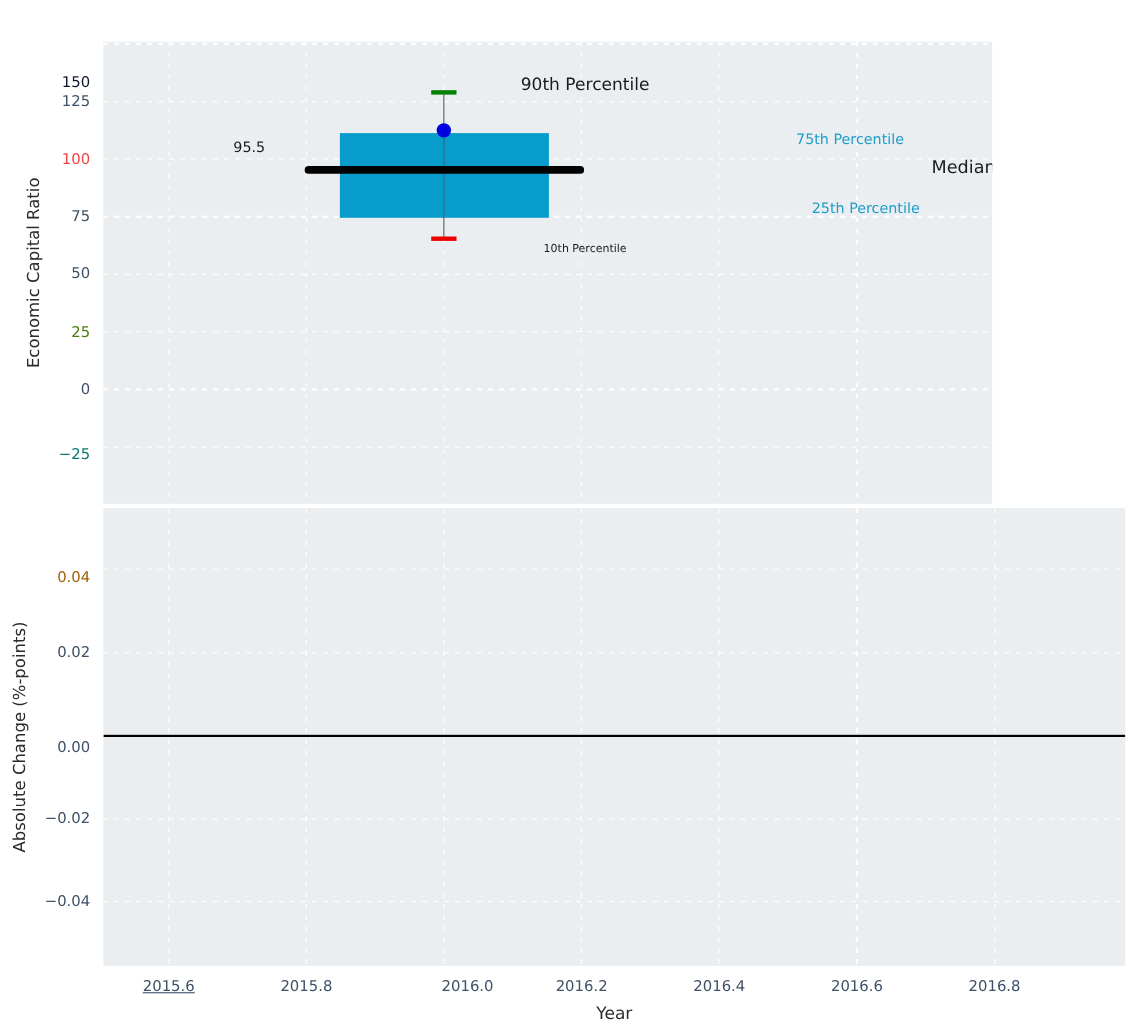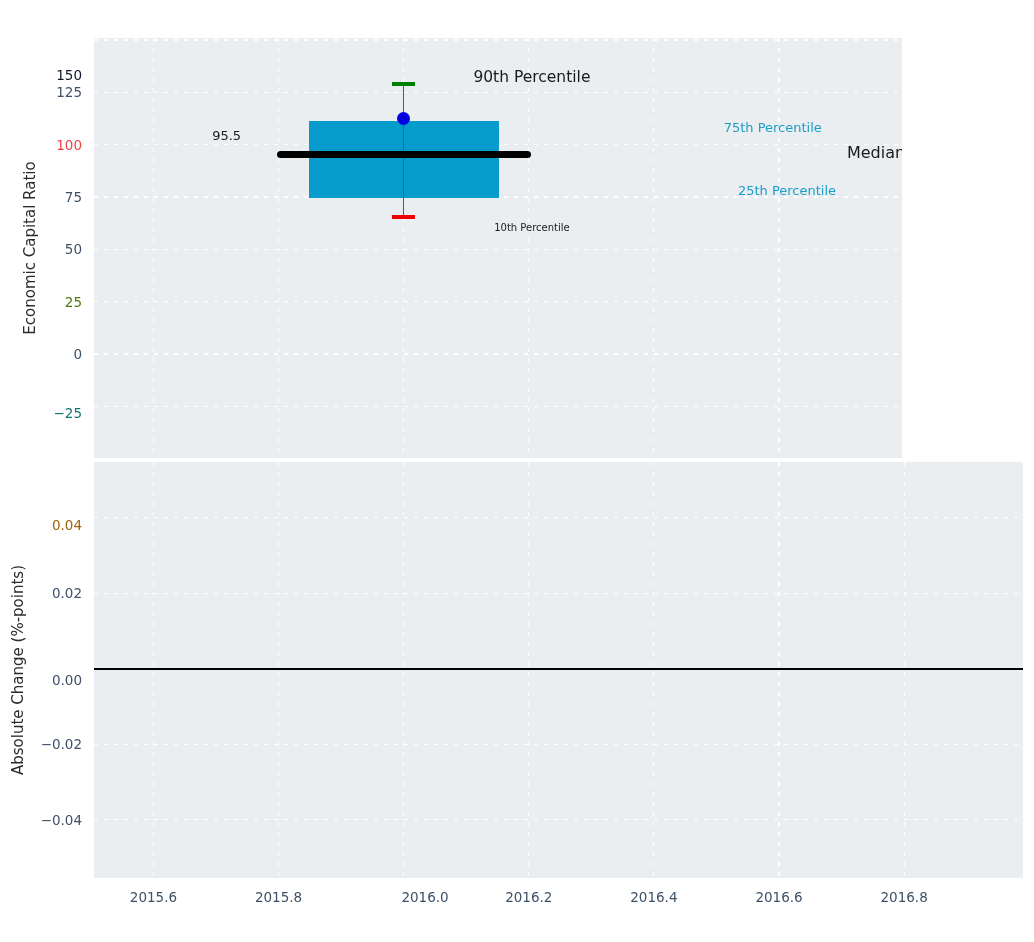--- a/index.html
+++ b/index.html
@@ -73,34 +73,35 @@
       <div class="grid-v" style="left: 58.831px; top: 0px; height: 416px;"></div>
       <div class="grid-v" style="left: 183.949px; top: 0px; height: 416px;"></div>
       <div class="grid-v" style="left: 309.067px; top: 0px; height: 416px;"></div>
       <div class="grid-v" style="left: 434.185px; top: 0px; height: 416px;"></div>
       <div class="grid-v" style="left: 559.302px; top: 0px; height: 416px;"></div>
       <div class="grid-v" style="left: 684.42px; top: 0px; height: 416px;"></div>
       <div class="grid-v" style="left: 809.538px; top: 0px; height: 416px;"></div>
       <div style="position: absolute; left: 0px; width: 929px; top: 206.068px; height: 1.6px; background: rgb(0, 0, 0);"></div>
     </div>
 
+  <div class="xlabel" style="color: rgb(43, 43, 43);">Year</div>
 
 <div class="ytick" style="top: 30.9885px; color: #0f172a; margin-top: 35px;">150</div>
     <div class="ytick" style="top: 83.3185px; color: rgb(62, 81, 104);">125</div>
     <div class="ytick" style="top: 135.648px; color: #ef4444;">100</div>
     <div class="ytick" style="top: 187.978px; color: rgb(62, 81, 104);">75</div>
     <div class="ytick" style="top: 240.308px; color: rgb(62, 81, 104);">50</div>
     <div class="ytick" style="top: 292.638px; color: #4d7c0f;">25</div>
     <div class="ytick" style="top: 344.968px; color: rgb(62, 81, 104);">0</div>
     <div class="ytick" style="top: 404px; color: #0f766e;">−25</div>
     <div class="ytick" style="top: 484px; color: #a16207; margin-top: 32px;">0.04</div>
     <div class="ytick" style="top: 584.368px; color: rgb(62, 81, 104);">0.02</div>
     <div class="ytick" style="top: 659.868px; color: rgb(62, 81, 104); margin-top: 11px;">0.00</div>
     <div class="ytick" style="top: 735.367px; color: rgb(62, 81, 104);">−0.02</div>
     <div class="ytick" style="top: 810.866px; color: rgb(62, 81, 104);">−0.04</div>
-    <div class="xtick" style="left: 108.431px; top: 888px; color: rgb(62, 81, 104);">2015.6</div>
+    <div class="xtick" style="left: 108.431px; top: 888px; color: rgb(62, 81, 104); text-decoration: underline;">2015.6</div>
     <div class="xtick" style="left: 233.549px; top: 888px; color: rgb(62, 81, 104);">2015.8</div>
     <div class="xtick" style="left: 358.667px; top: 888px; color: rgb(62, 81, 104); text-align: right;">2016.0</div>
     <div class="xtick" style="left: 483.785px; top: 888px; color: rgb(62, 81, 104);">2016.2</div>
     <div class="xtick" style="left: 608.902px; top: 888px; color: rgb(62, 81, 104);">2016.4</div>
     <div class="xtick" style="left: 734.02px; top: 888px; color: rgb(62, 81, 104);">2016.6</div>
     <div class="xtick" style="left: 859.138px; top: 888px; color: rgb(62, 81, 104);">2016.8</div>
   </div>
 
 </body></html>

